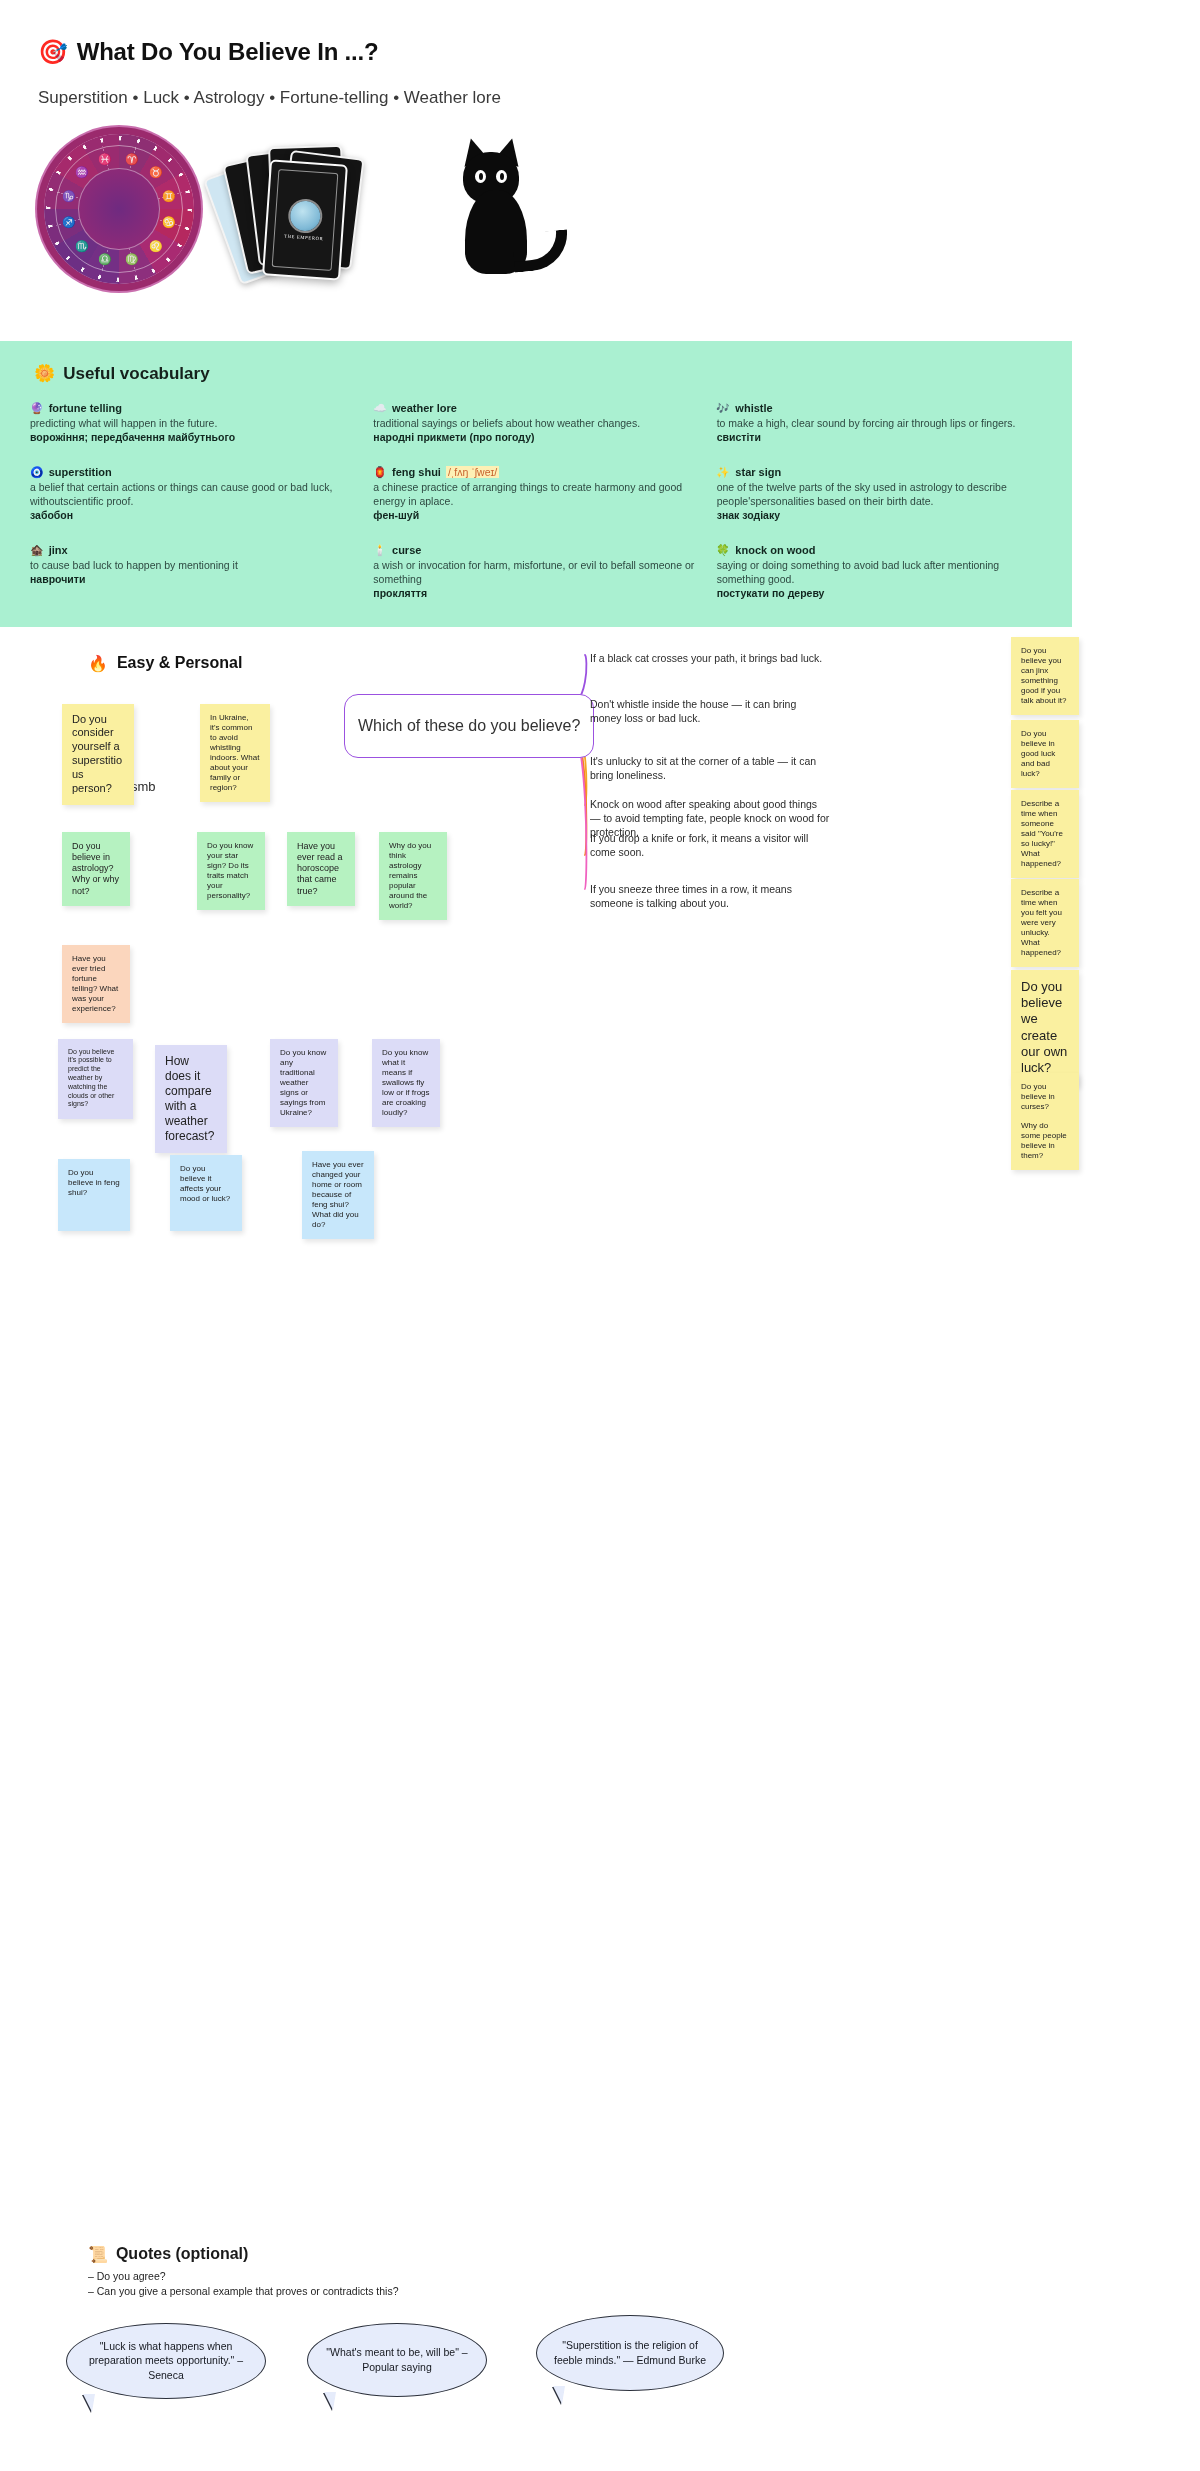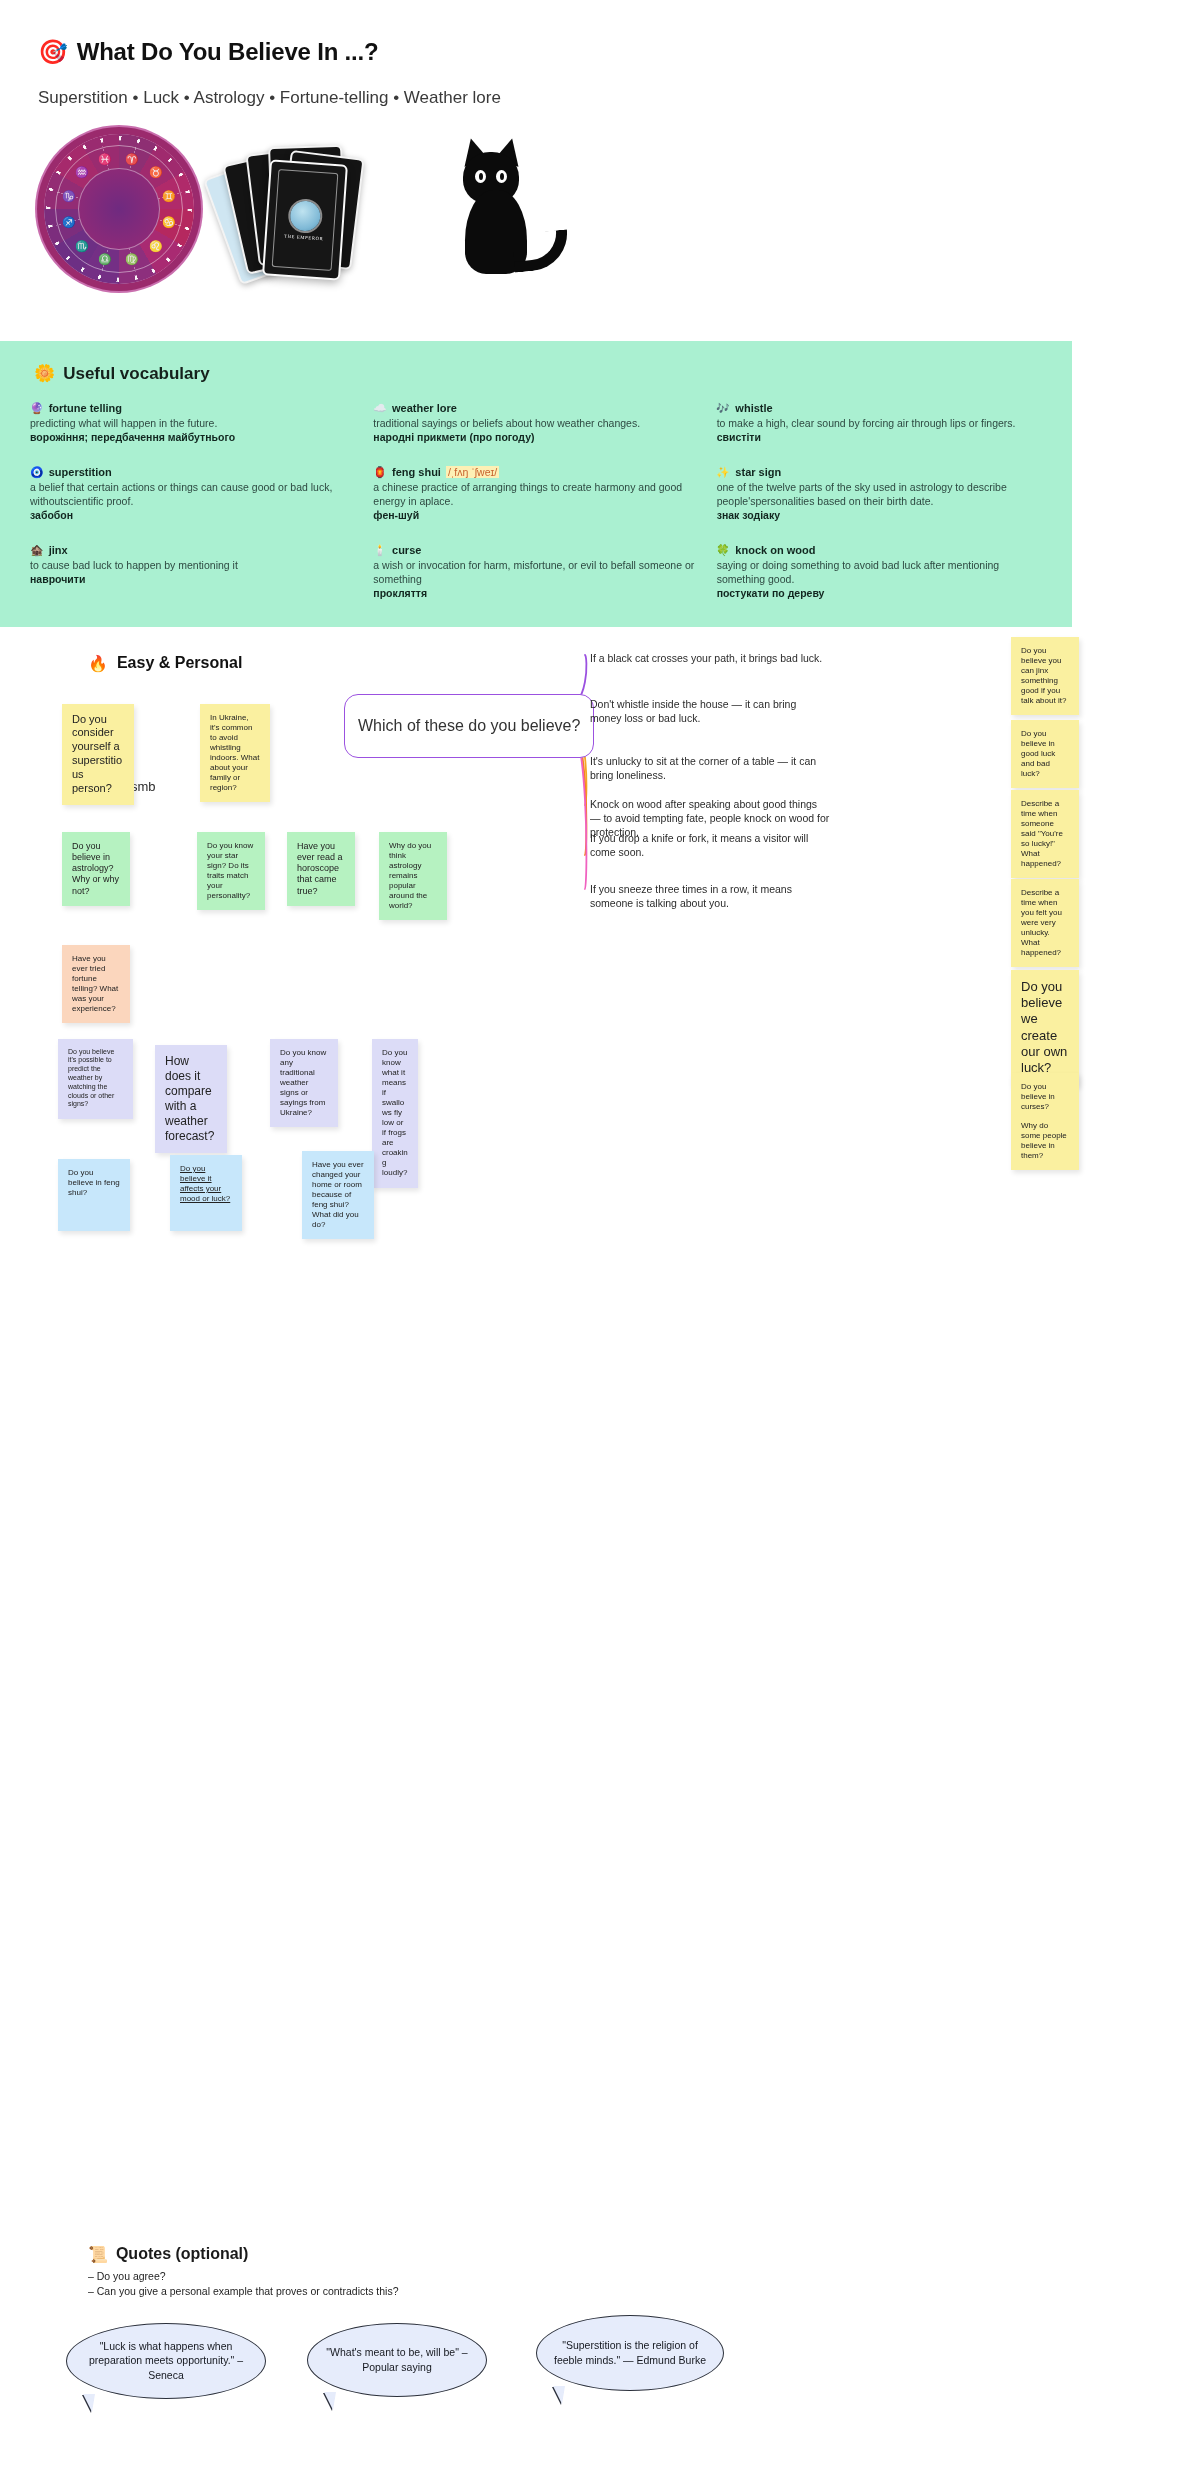--- a/index.html
+++ b/index.html
@@ -579,27 +579,27 @@
       </div>
       <div class="note lav" style="left: 58px; top: 412px; width: 75px; min-height: 80px; font-size: 7px;">
         <p>Do you believe it's possible to predict the weather by watching the clouds or other signs?</p>
       </div>
       <div class="note lav" style="left: 155px; top: 418px; width: 72px; min-height: 72px; font-size: 12px;">
         <p>How does it compare with a weather forecast?</p>
       </div>
       <div class="note lav" style="left: 270px; top: 412px; width: 68px; min-height: 80px; font-size: 8px;">
         <p>Do you know any traditional weather signs or sayings from Ukraine?</p>
       </div>
-      <div class="note lav" style="left: 372px; top: 412px; width: 46px; min-height: 80px; font-size: 8px;">
+      <div class="note lav" style="left: 372px; top: 412px; width: 68px; min-height: 80px; font-size: 8px;">
         <p>Do you know what it means if swallows fly low or if frogs are croaking loudly?</p>
       </div>
       <div class="note blue" style="left: 58px; top: 532px; width: 72px; min-height: 72px; font-size: 8px;">
         <p>Do you believe in feng shui?</p>
       </div>
-      <div class="note blue" style="left: 170px; top: 528px; width: 72px; min-height: 76px; font-size: 8px; text-decoration: underline;">
+      <div class="note blue" style="left: 170px; top: 528px; width: 72px; min-height: 76px; font-size: 8px;">
         <p>Do you believe it affects your mood or luck?</p>
       </div>
       <div class="note blue" style="left: 302px; top: 524px; width: 72px; min-height: 82px; font-size: 8px;">
         <p>Have you ever changed your home or room because of feng shui? What did you do?</p>
       </div>
     </div>
 </div>
 
 <div class="board" style="height:330px;">
   <div class="quotes-head" style="left:88px;top:18px;">

